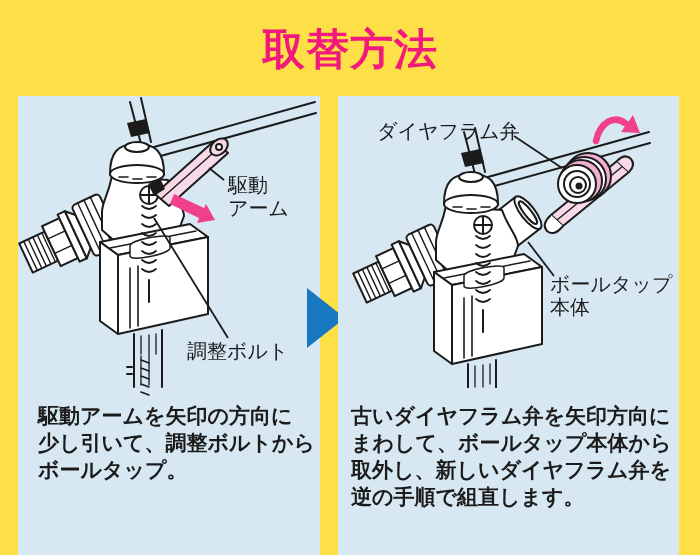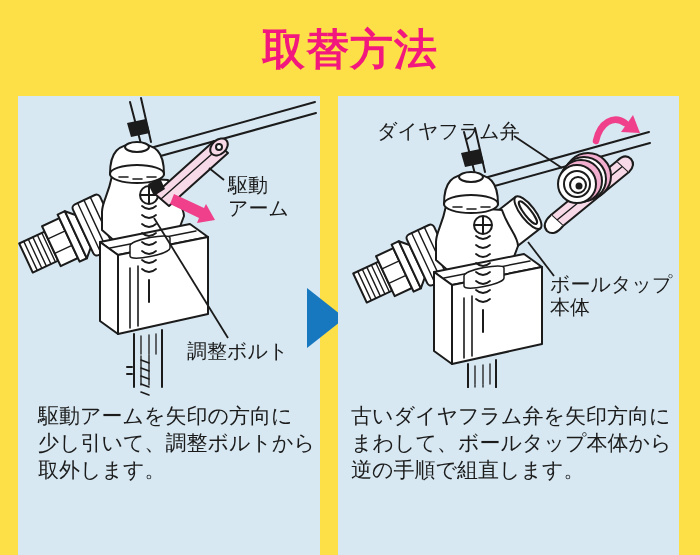--- a/index.html
+++ b/index.html
@@ -22,21 +22,21 @@
   }
   .panel{position:absolute;top:96px;height:476px;background:var(--panel-background);}
   .panel-left{left:18px;width:302px;}
   .panel-right{left:338px;width:341px;}
   .art{position:absolute;left:0;top:0;display:block;}
   .diagram-label{
     position:absolute;font-size:20px;line-height:23px;font-weight:500;
     color:var(--line-color);white-space:nowrap;
   }
   .caption{
-    position:absolute;font-size:21px;line-height:27px;font-weight:400;
+    position:absolute;font-size:21px;line-height:27px;font-weight:700;
     color:var(--line-color);white-space:nowrap;
   }
   .panel-left .caption{left:20px;top:306px;}
   .panel-right .caption{left:13px;top:306px;}
   .step-arrow{position:absolute;left:303px;top:284px;}
   
   .ln{stroke:var(--line-color);stroke-width:2;fill:none;stroke-linecap:round;stroke-linejoin:round;}
   .wh{stroke:var(--line-color);stroke-width:2;fill:#fff;stroke-linejoin:round;}
   .thin{stroke-width:1.4;}
   .pale{fill:var(--highlight-pink);}
@@ -127,21 +127,21 @@
 
     <div class="diagram-label" style="left:210px;top:78px">
       <div>駆動</div>
       <div>アーム</div>
     </div>
     <div class="diagram-label" style="left:169px;top:244px">調整ボルト</div>
 
     <div class="caption">
       <div>駆動アームを矢印の方向に</div>
       <div>少し引いて、調整ボルトから</div>
-      <div>取外します。</div>
+      <div>ボールタップ。</div>
     </div>
   </section>
 
   <svg class="step-arrow" width="46" height="70" viewBox="0 0 46 70">
     <polygon points="4,4 42,34 4,64" fill="#1878BF"></polygon>
   </svg>
 
   <section class="panel panel-right">
     <svg class="art" width="341" height="448" viewBox="0 0 341 448">
 
@@ -187,17 +187,18 @@
 
     <div class="diagram-label" style="left:39px;top:24px">ダイヤフラム弁</div>
     <div class="diagram-label" style="left:212px;top:177px">
       <div>ボールタップ</div>
       <div>本体</div>
     </div>
 
     <div class="caption">
       <div>古いダイヤフラム弁を矢印方向に</div>
       <div>まわして、ボールタップ本体から</div>
+      <div>取外し、新しいダイヤフラム弁を</div>
       <div>逆の手順で組直します。</div>
     </div>
   </section>
 
 </div>
 
 </body></html>

